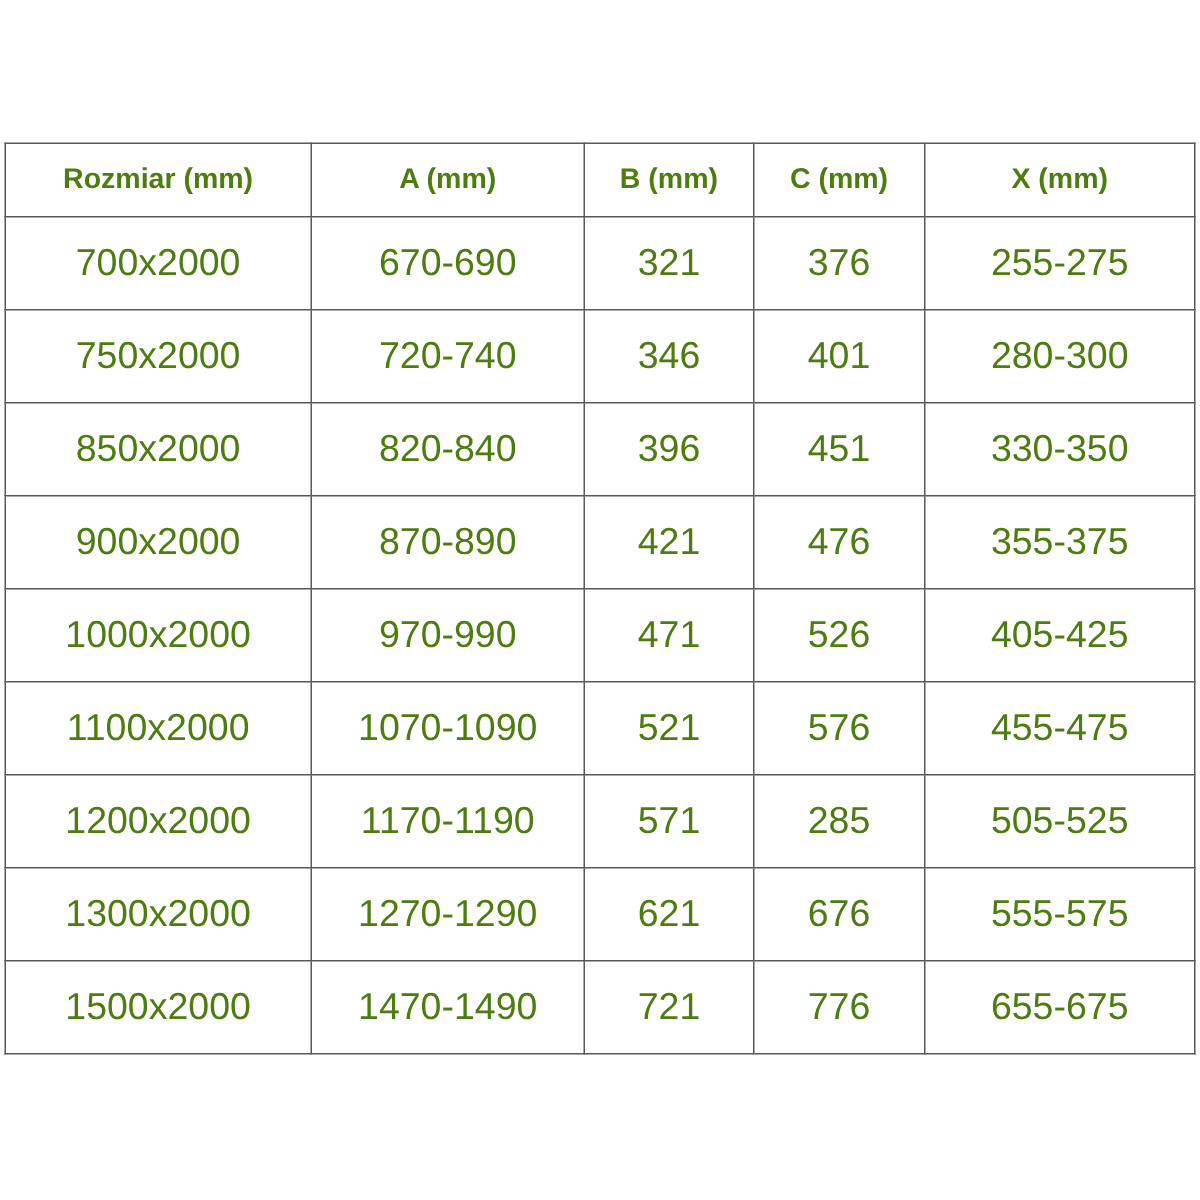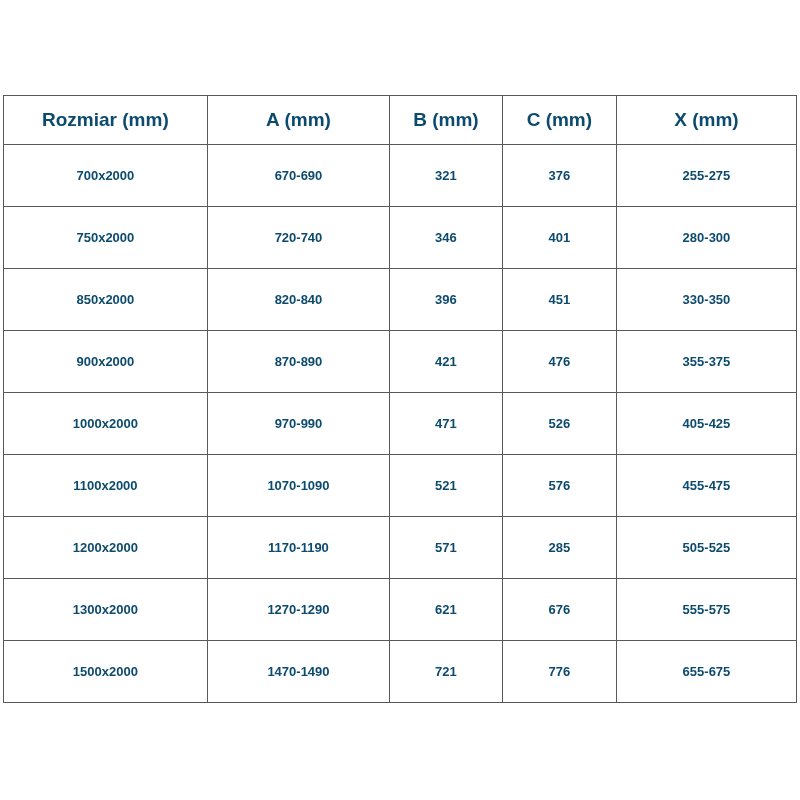--- a/index.html
+++ b/index.html
@@ -21,39 +21,39 @@
     position: absolute;
     left: 3px;
     top: 95px;
     width: 794px;
   }
   table.spec-table {
     width: 100%;
     height: 608px;
     border-collapse: collapse;
     table-layout: fixed;
-    color: #0c4a6e;
+    color: #4d7c0f;
   }
   table.spec-table th,
   table.spec-table td {
     border: 1px solid #595959;
     text-align: center;
     vertical-align: middle;
     padding: 0;
     overflow: hidden;
     white-space: nowrap;
   }
   table.spec-table th {
     font-weight: bold;
     font-size: 19px;
     height: 48px;
   }
   table.spec-table td {
-    font-weight: bold;
-    font-size: 13px;
+    font-weight: normal;
+    font-size: 25px;
     height: 46px;
   }
 </style>
 </head>
 <body>
 
 <div class="page">
   <div class="table-wrap">
     <table class="spec-table">
       <colgroup>

